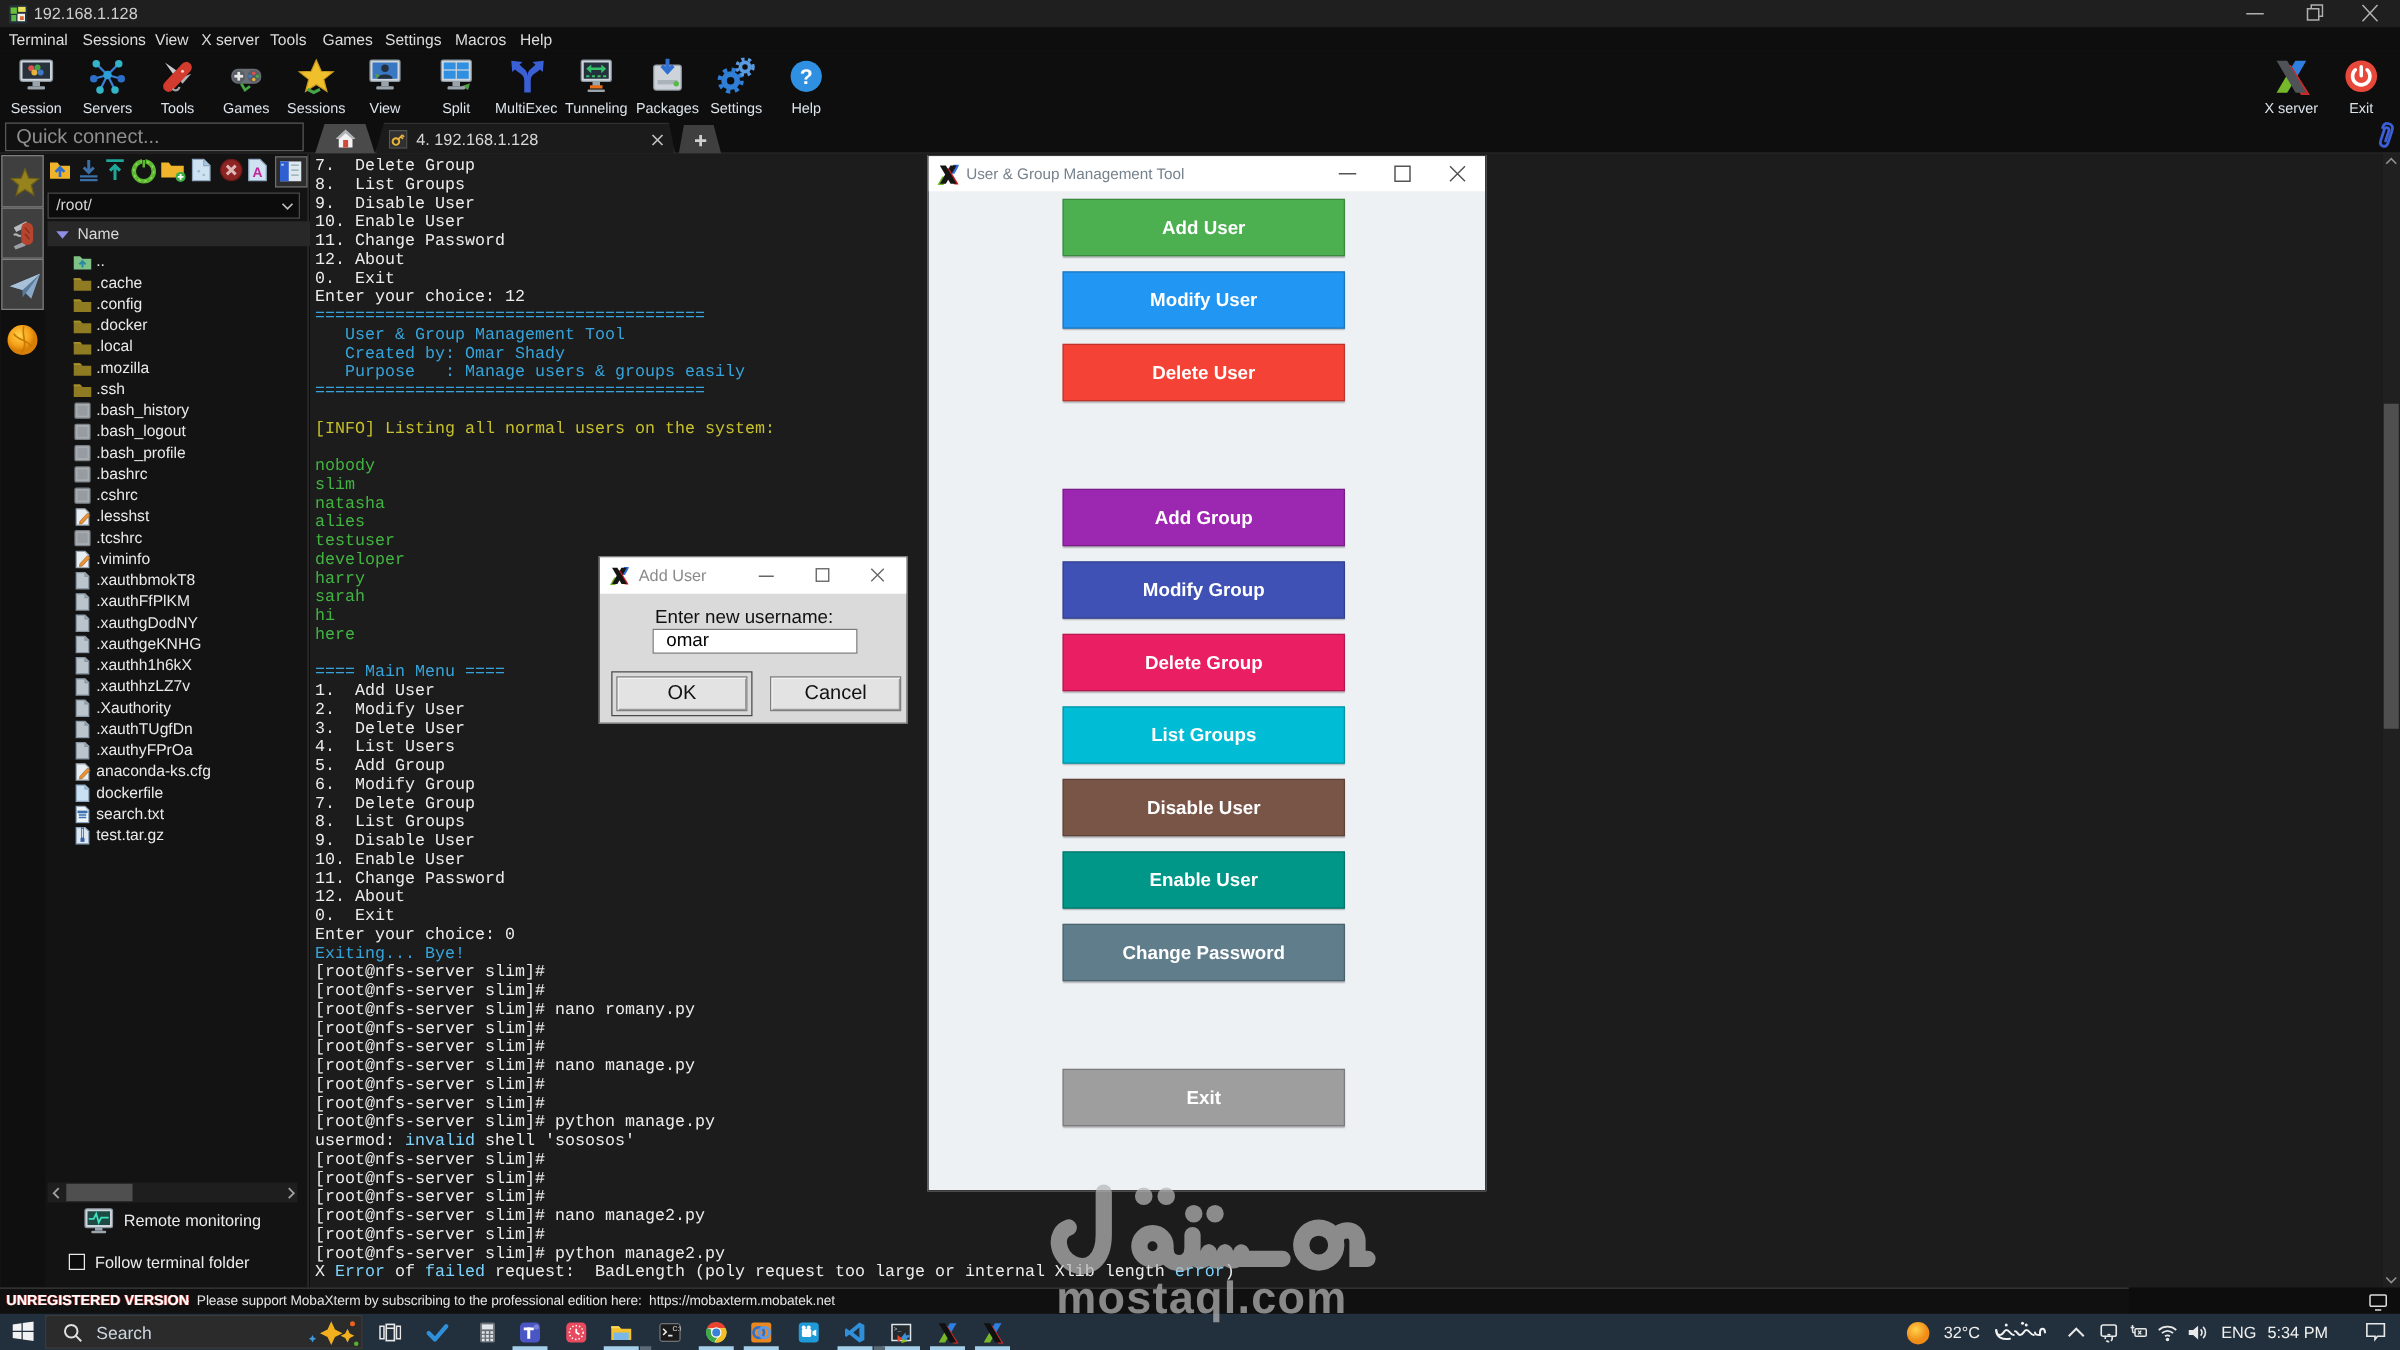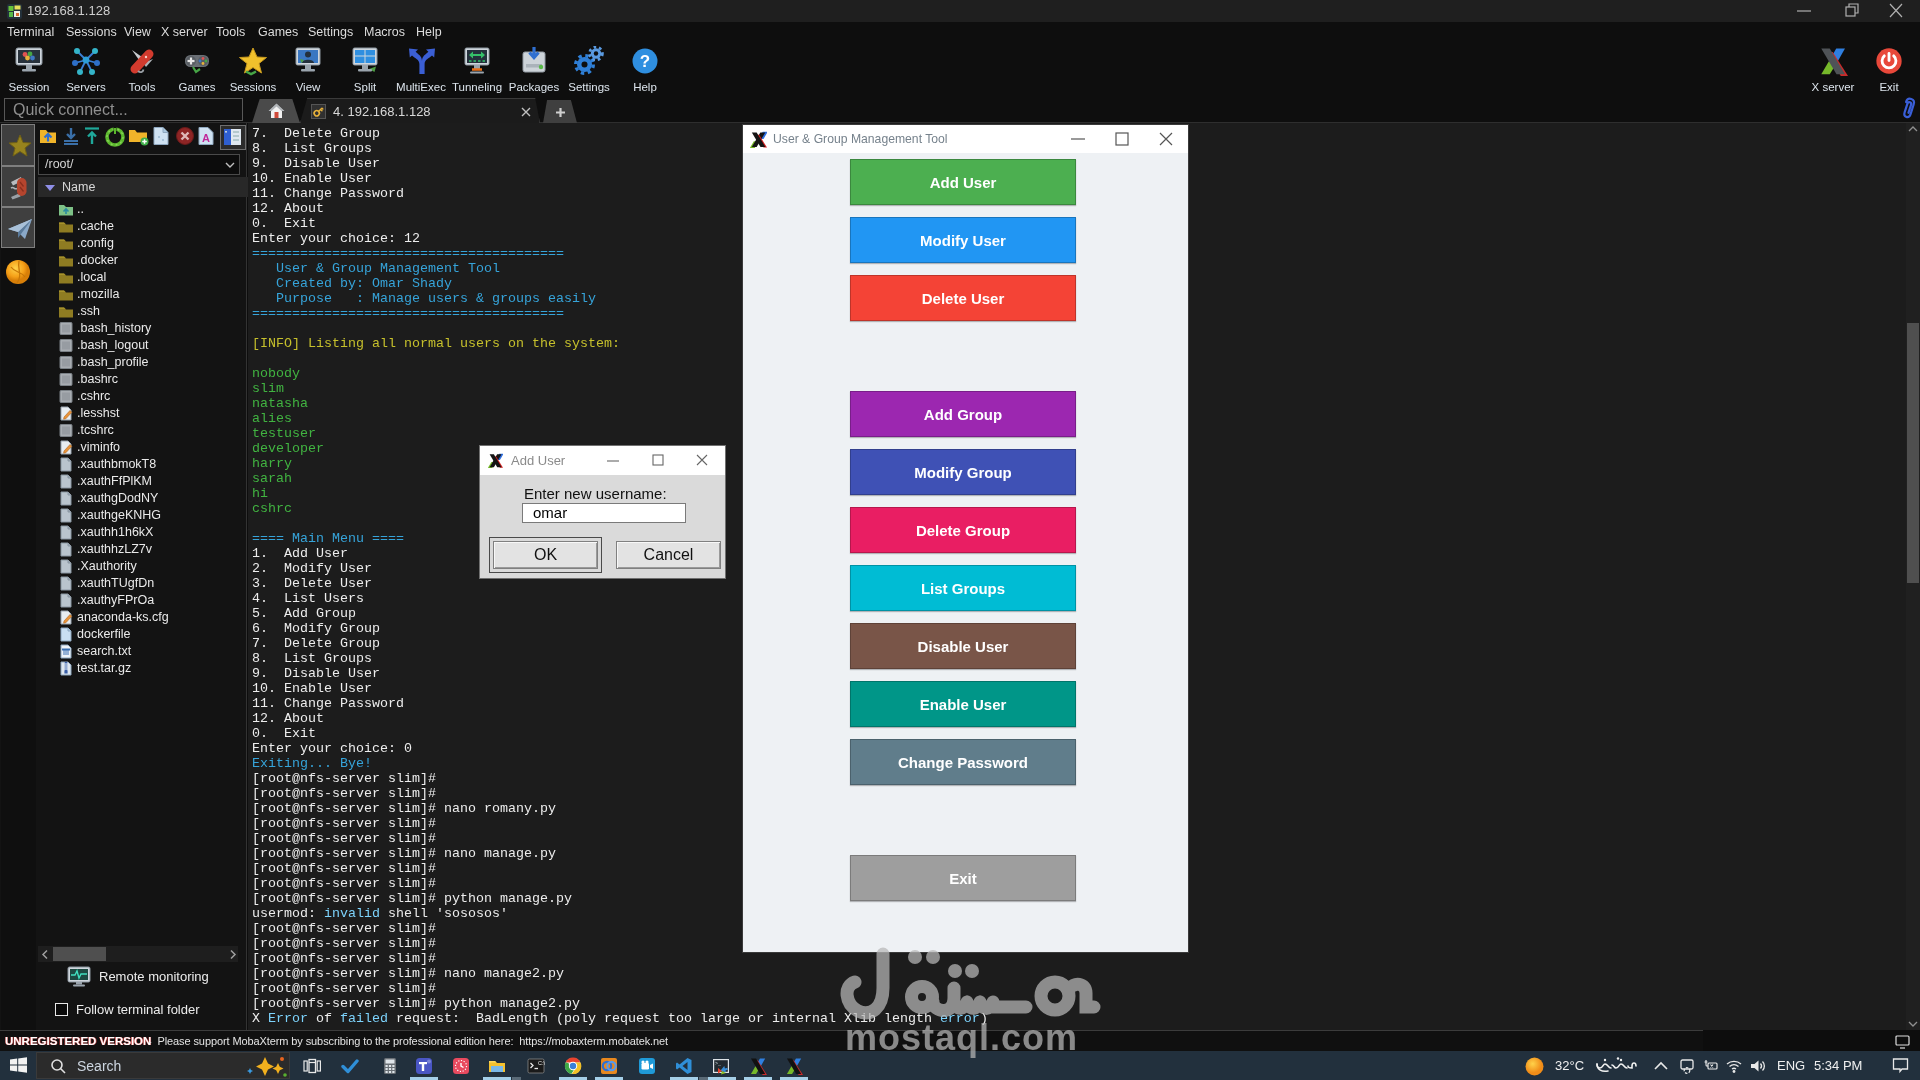--- a/index.html
+++ b/index.html
@@ -612,21 +612,21 @@
 
 <span class="g">nobody</span>
 <span class="g">slim</span>
 <span class="g">natasha</span>
 <span class="g">alies</span>
 <span class="g">testuser</span>
 <span class="g">developer</span>
 <span class="g">harry</span>
 <span class="g">sarah</span>
 <span class="g">hi</span>
-<span class="g">cshrc</span>
+<span class="g">here</span>
 
 <span class="c">==== Main Menu ====</span>
 1.  Add User
 2.  Modify User
 3.  Delete User
 4.  List Users
 5.  Add Group
 6.  Modify Group
 7.  Delete Group
 8.  List Groups

